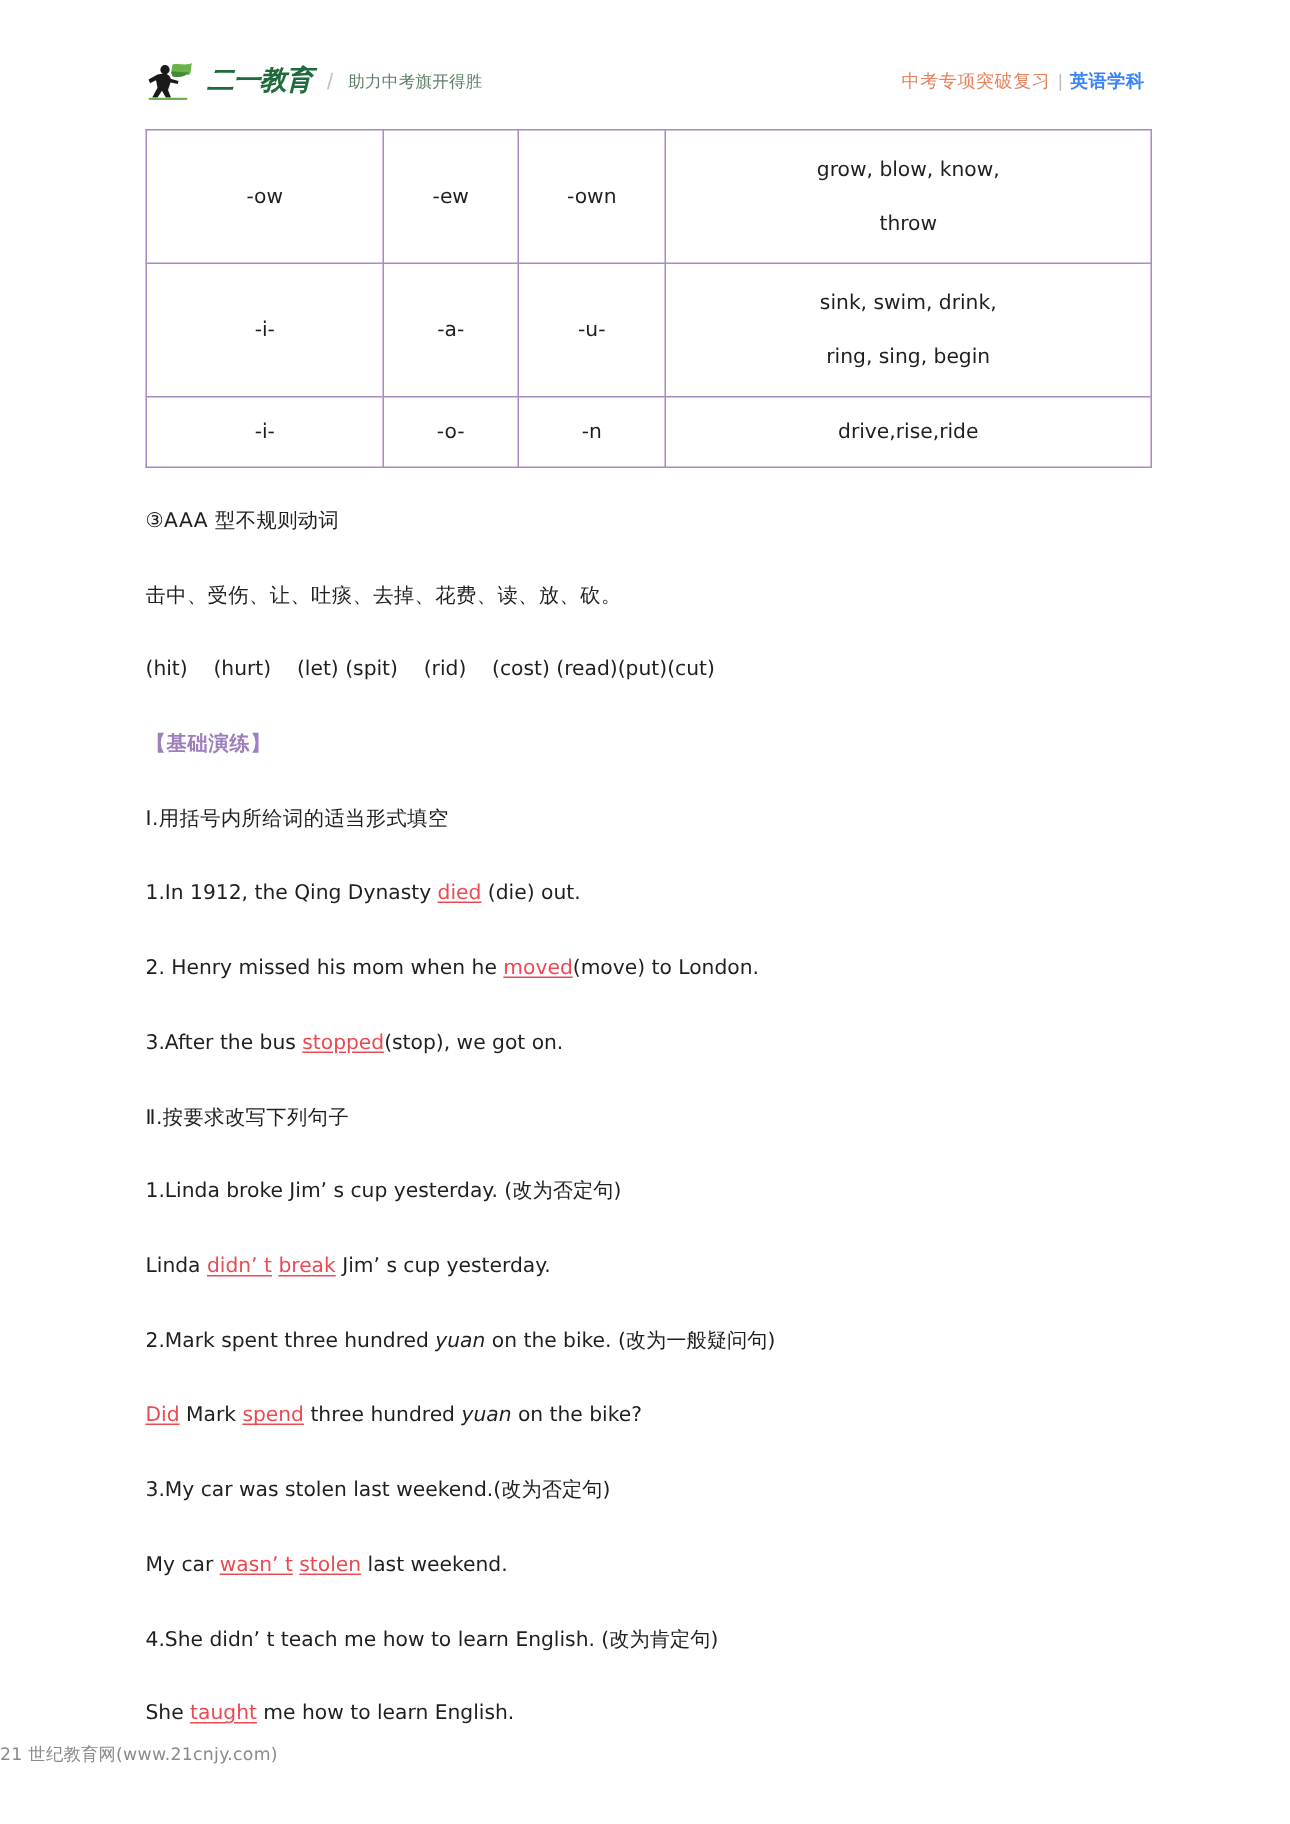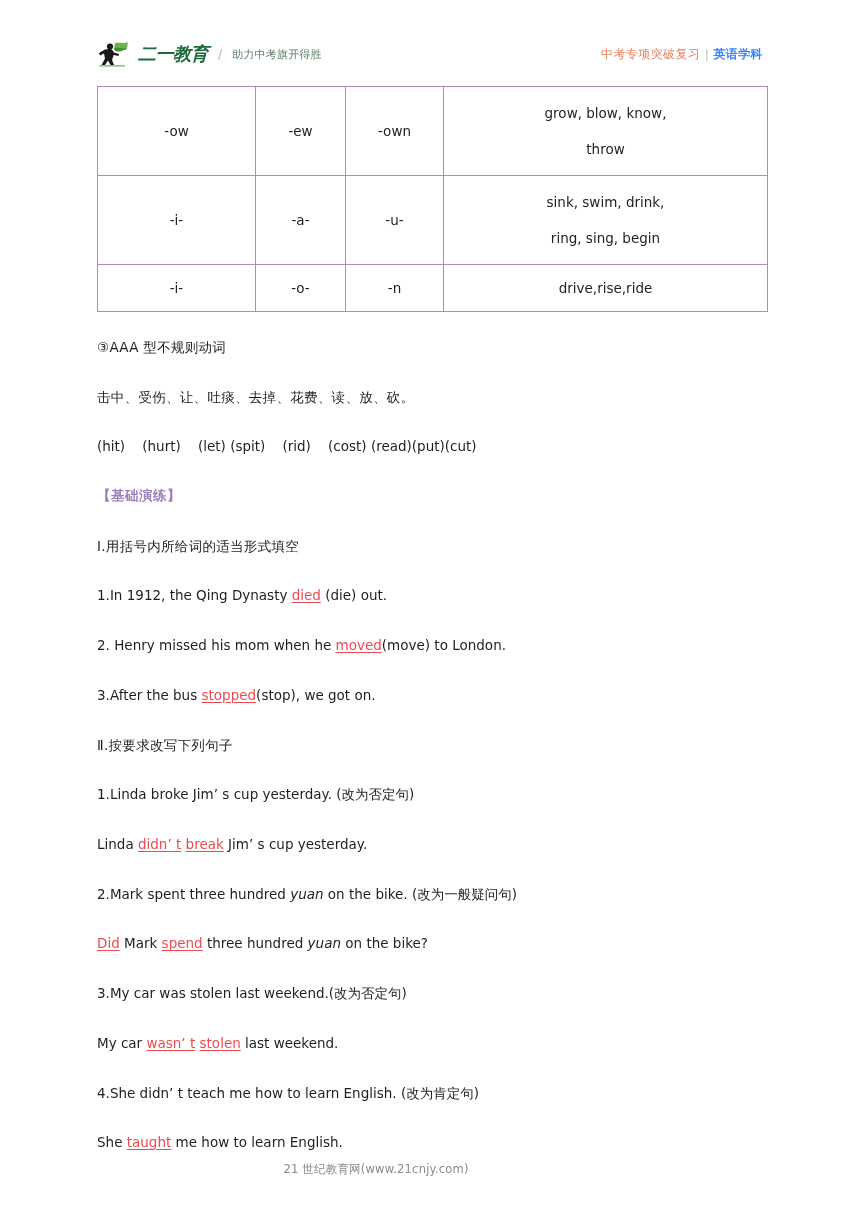--- a/index.html
+++ b/index.html
@@ -155,21 +155,20 @@
   .ital {
     font-style: italic;
   }
 
   
   .footer {
     position: absolute;
     left: 0;
     top: 1162px;
     width: 752px;
-    text-align: center;
     font-family: "DejaVu Sans", sans-serif;
     font-size: 11.5px;
     color: #8a8a8a;
     letter-spacing: 0.2px;
   }
 </style>
 </head>
 <body>
 
 <div class="page">

